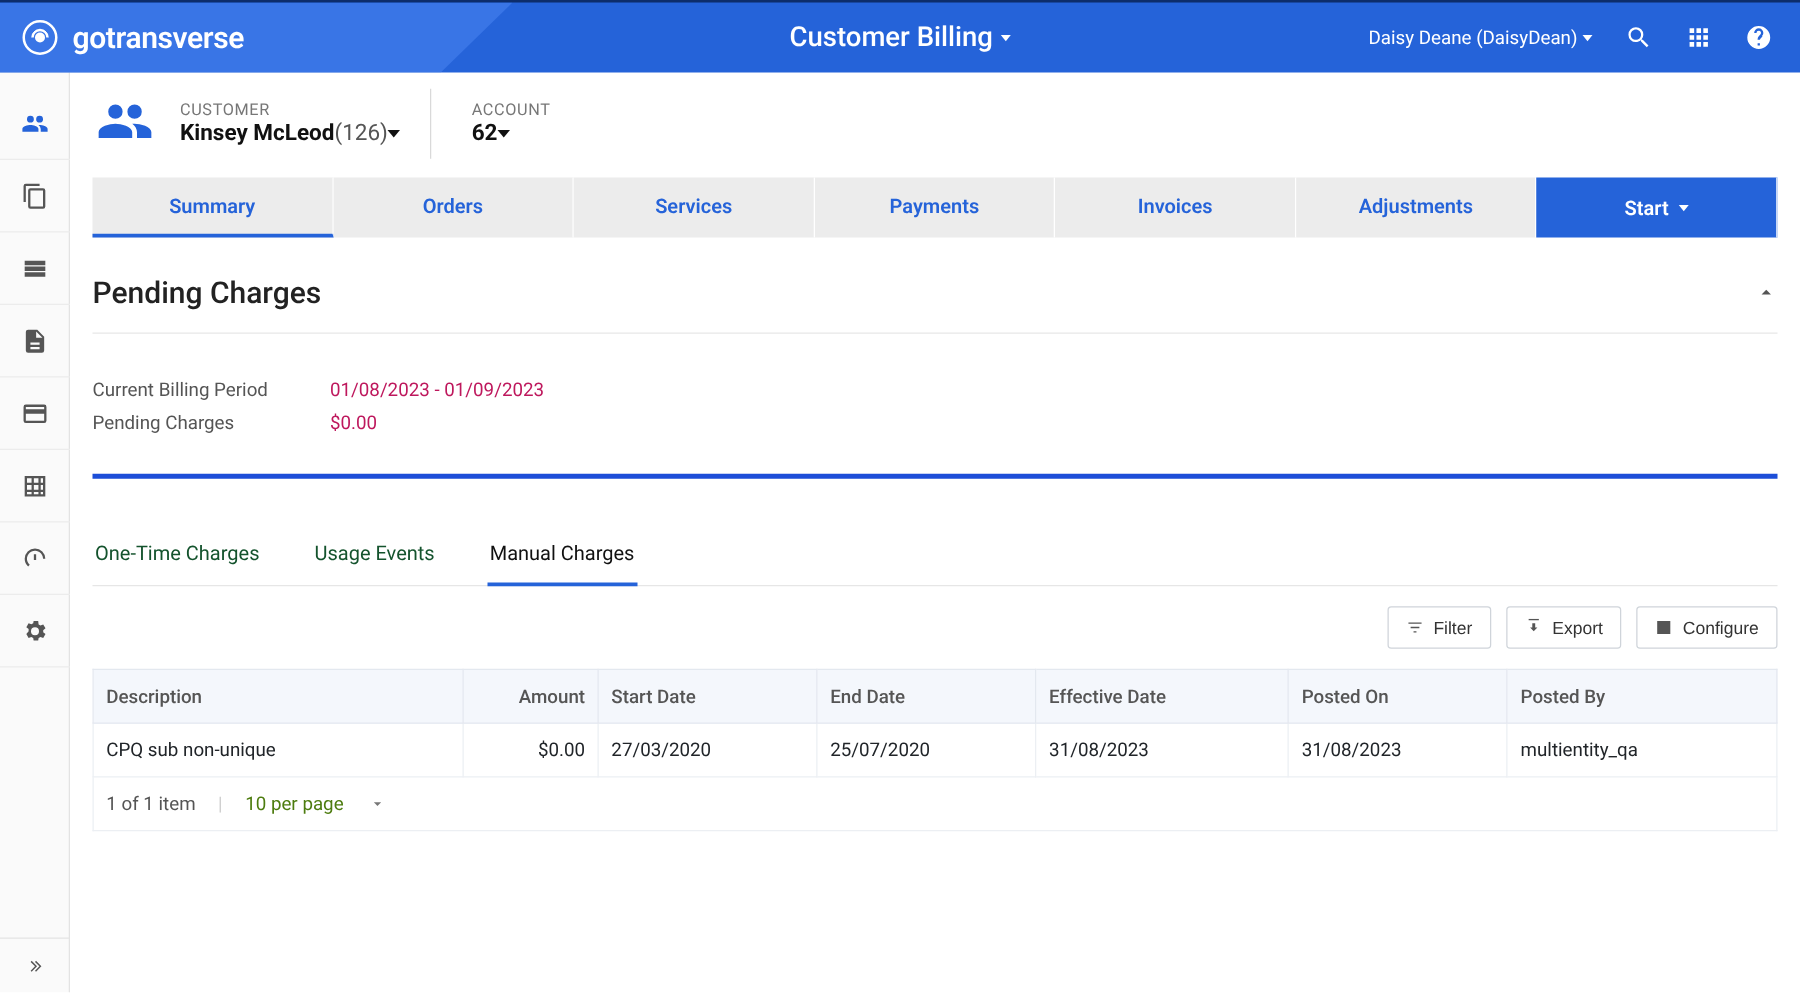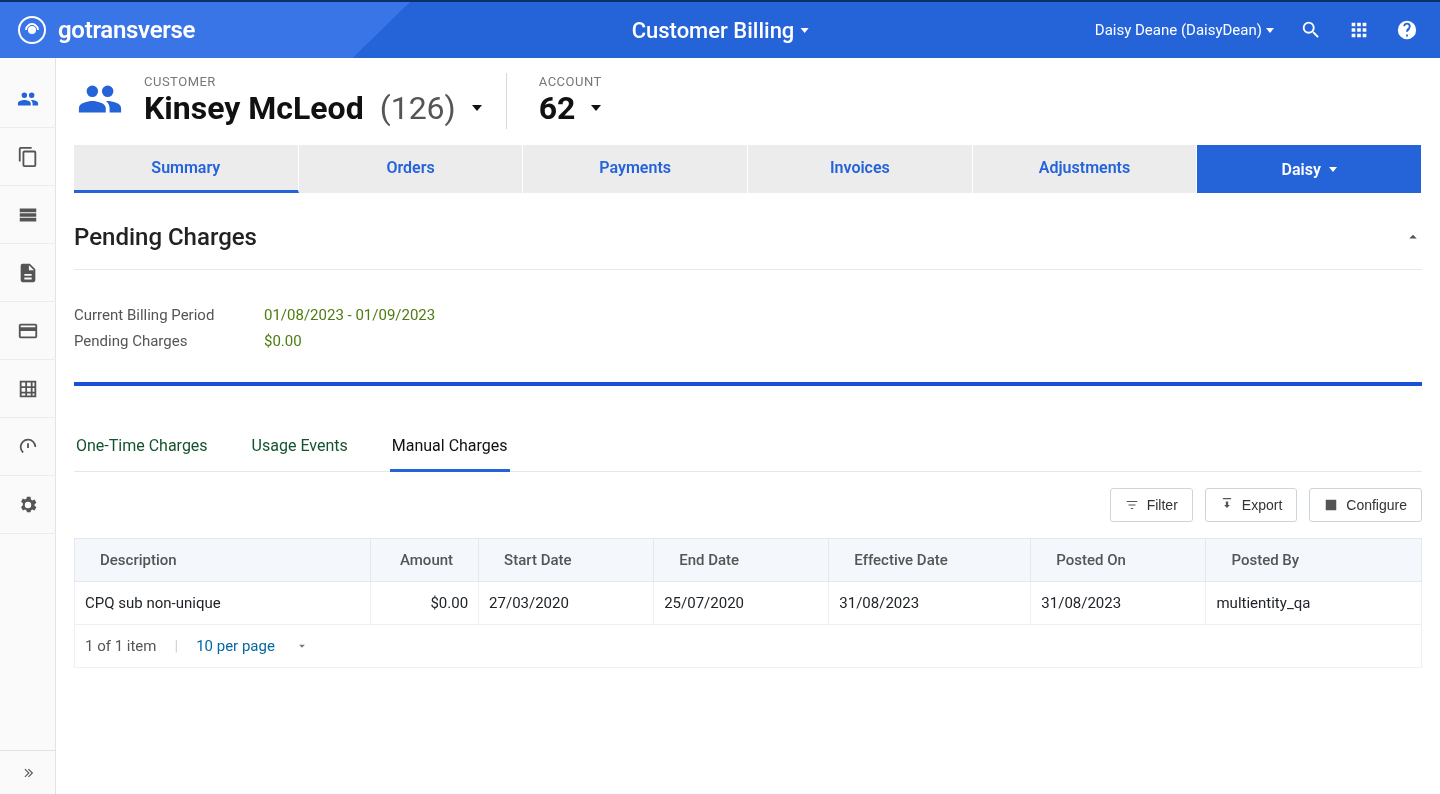--- a/index.html
+++ b/index.html
@@ -32,62 +32,62 @@
     .side-expand svg { width: 14px; height: 14px; fill: #555; }
 
     .main { flex: 1; overflow: auto; }
 
     
     .hdr { display: flex; align-items: center; gap: 0; padding: 12px 18px 0 18px; }
     .hdr-group { display: flex; align-items: center; gap: 18px; padding: 4px 0; }
     .hdr-divider { width: 1px; height: 56px; background: #d9d9d9; margin: 0 32px 0 24px; }
     .hdr-icon svg { width: 52px; height: 46px; fill: #2563d9; }
     .hdr-meta .label { font-size: 13px; color: #777; letter-spacing: 0.5px; }
-    .hdr-meta .value { font-size: 32px; font-weight: 700; color: #111; display: flex; align-items: center; gap: 16px; cursor: pointer; }
+    .hdr-meta .value { font-size: 18px; font-weight: 700; color: #111; display: flex; align-items: center; gap: 0; cursor: pointer; }
     .hdr-meta .value .paren { font-weight: 400; color: #555; }
     .hdr-meta .value .caret-down { border-top-color:#111; }
 
     
     .tabs { display: flex; margin: 14px 18px 0 18px; }
     .tab { flex: 1; text-align: center; padding: 13px 8px; background: #ececec; color: #2563d9; font-size: 16px; font-weight: 600; border-right: 1px solid #fff; cursor: pointer; }
     .tab:first-child { border-bottom: 3px solid #2563d9; }
     .tab.more { background: #2563d9; color: #fff; display: flex; align-items: center; justify-content: center; gap: 8px; }
     .tab.more .caret-down { border-top-color: #fff; }
 
     
     .section { padding: 24px 18px 0 18px; }
     .section-hd { display: flex; align-items: center; justify-content: space-between; padding: 6px 0 18px 0; border-bottom: 1px solid #e8e8e8; }
     .section-hd h2 { font-size: 24px; font-weight: 500; color: #222; }
     .chev { width: 18px; height: 18px; fill: #555; cursor: pointer; }
 
     .kv { padding: 36px 0 24px 0; border-bottom: 4px solid #1d4ed8; }
     .kv-row { display: flex; gap: 30px; margin-bottom: 8px; font-size: 15px; }
     .kv-row .k { width: 160px; color: #555; }
-    .kv-row .v { color: #4d7c0f; }
+    .kv-row .v { color: #be185d; }
 
     
     .subtabs { display: flex; gap: 40px; border-bottom: 1px solid #e6e6e6; margin-top: 40px; }
     .subtab { padding: 10px 2px 14px 2px; font-size: 16px; color: #14532d; cursor: pointer; }
     .subtab.active { color: #111; border-bottom: 3px solid #2563d9; margin-bottom: -1px; }
 
     
     .tbl-toolbar { display: flex; justify-content: flex-end; gap: 12px; padding: 16px 0; }
     .btn { border: 1px solid #cfd4da; background: #fff; color: #333; padding: 8px 14px; font-size: 14px; border-radius: 3px; display: inline-flex; align-items: center; gap: 8px; cursor: pointer; }
     .btn svg { width: 14px; height: 14px; fill: #555; }
 
     
     table.data { width: 100%; border-collapse: collapse; }
-    table.data thead th { background: #f4f7fc; color: #555; font-weight: 500; text-align: left; padding: 12px 25px; border: 1px solid #e3e8ef; font-size: 15px; }
+    table.data thead th { background: #f4f7fc; color: #555; font-weight: 500; text-align: left; padding: 12px 10px; border: 1px solid #e3e8ef; font-size: 15px; }
     table.data thead th.right { text-align: right; }
     table.data tbody td { padding: 12px 10px; border: 1px solid #eceff3; font-size: 15px; }
     table.data tbody td.right { text-align: right; }
 
     .pager { border: 1px solid #eceff3; border-top: none; padding: 12px 10px; display: flex; align-items: flex-end; gap: 18px; color: #555; font-size: 15px; }
     .pager .sep { color: #cfcfcf; }
-    .pager .pp { display: inline-flex; align-items: center; gap: 20px; cursor: pointer; color: #0369a1; }
+    .pager .pp { display: inline-flex; align-items: center; gap: 20px; cursor: pointer; color: #4d7c0f; }
     .pager .pp svg { width: 14px; height: 14px; fill: #777; }
   </style>
 </head>
 <body>
 
 <div class="topbar">
   <div class="brand">
     <span class="brand-logo"></span>
     <span class="brand-name">gotransverse</span>
   </div>
@@ -187,25 +187,26 @@
             <span>62</span>
             <span class="caret-down"></span>
           </div>
         </div>
       </div>
     </div>
 
     <div class="tabs">
       <div class="tab">Summary</div>
       <div class="tab">Orders</div>
+      <div class="tab">Services</div>
       <div class="tab">Payments</div>
       <div class="tab">Invoices</div>
       <div class="tab">Adjustments</div>
       <div class="tab more">
-        <span>Daisy</span>
+        <span>Start</span>
         <span class="caret-down sm"></span>
       </div>
     </div>
 
     <div class="section">
       <div class="section-hd">
         <h2>Pending Charges</h2>
         <svg class="chev" viewBox="0 0 24 24">
             <path d="M7 14l5-5 5 5z"></path>
           </svg>

